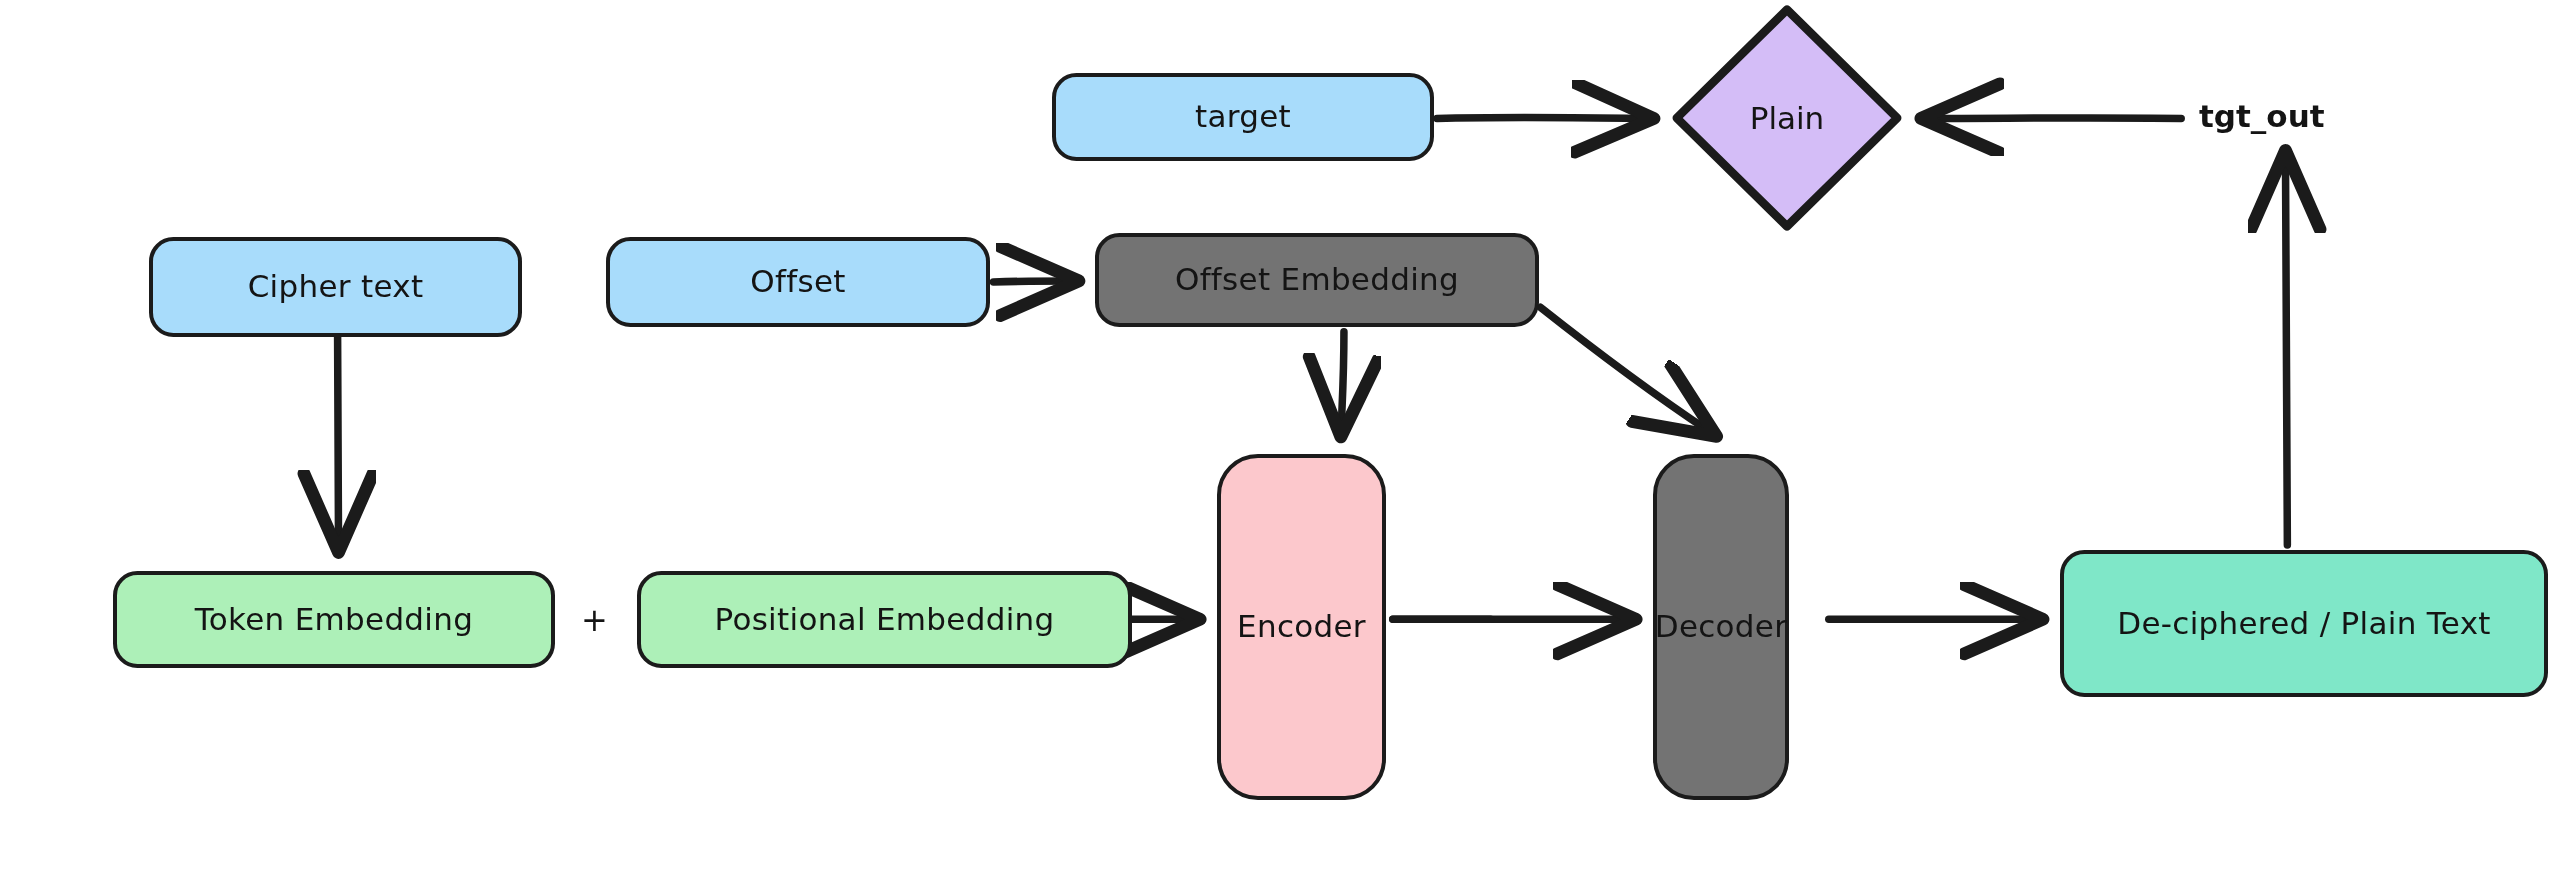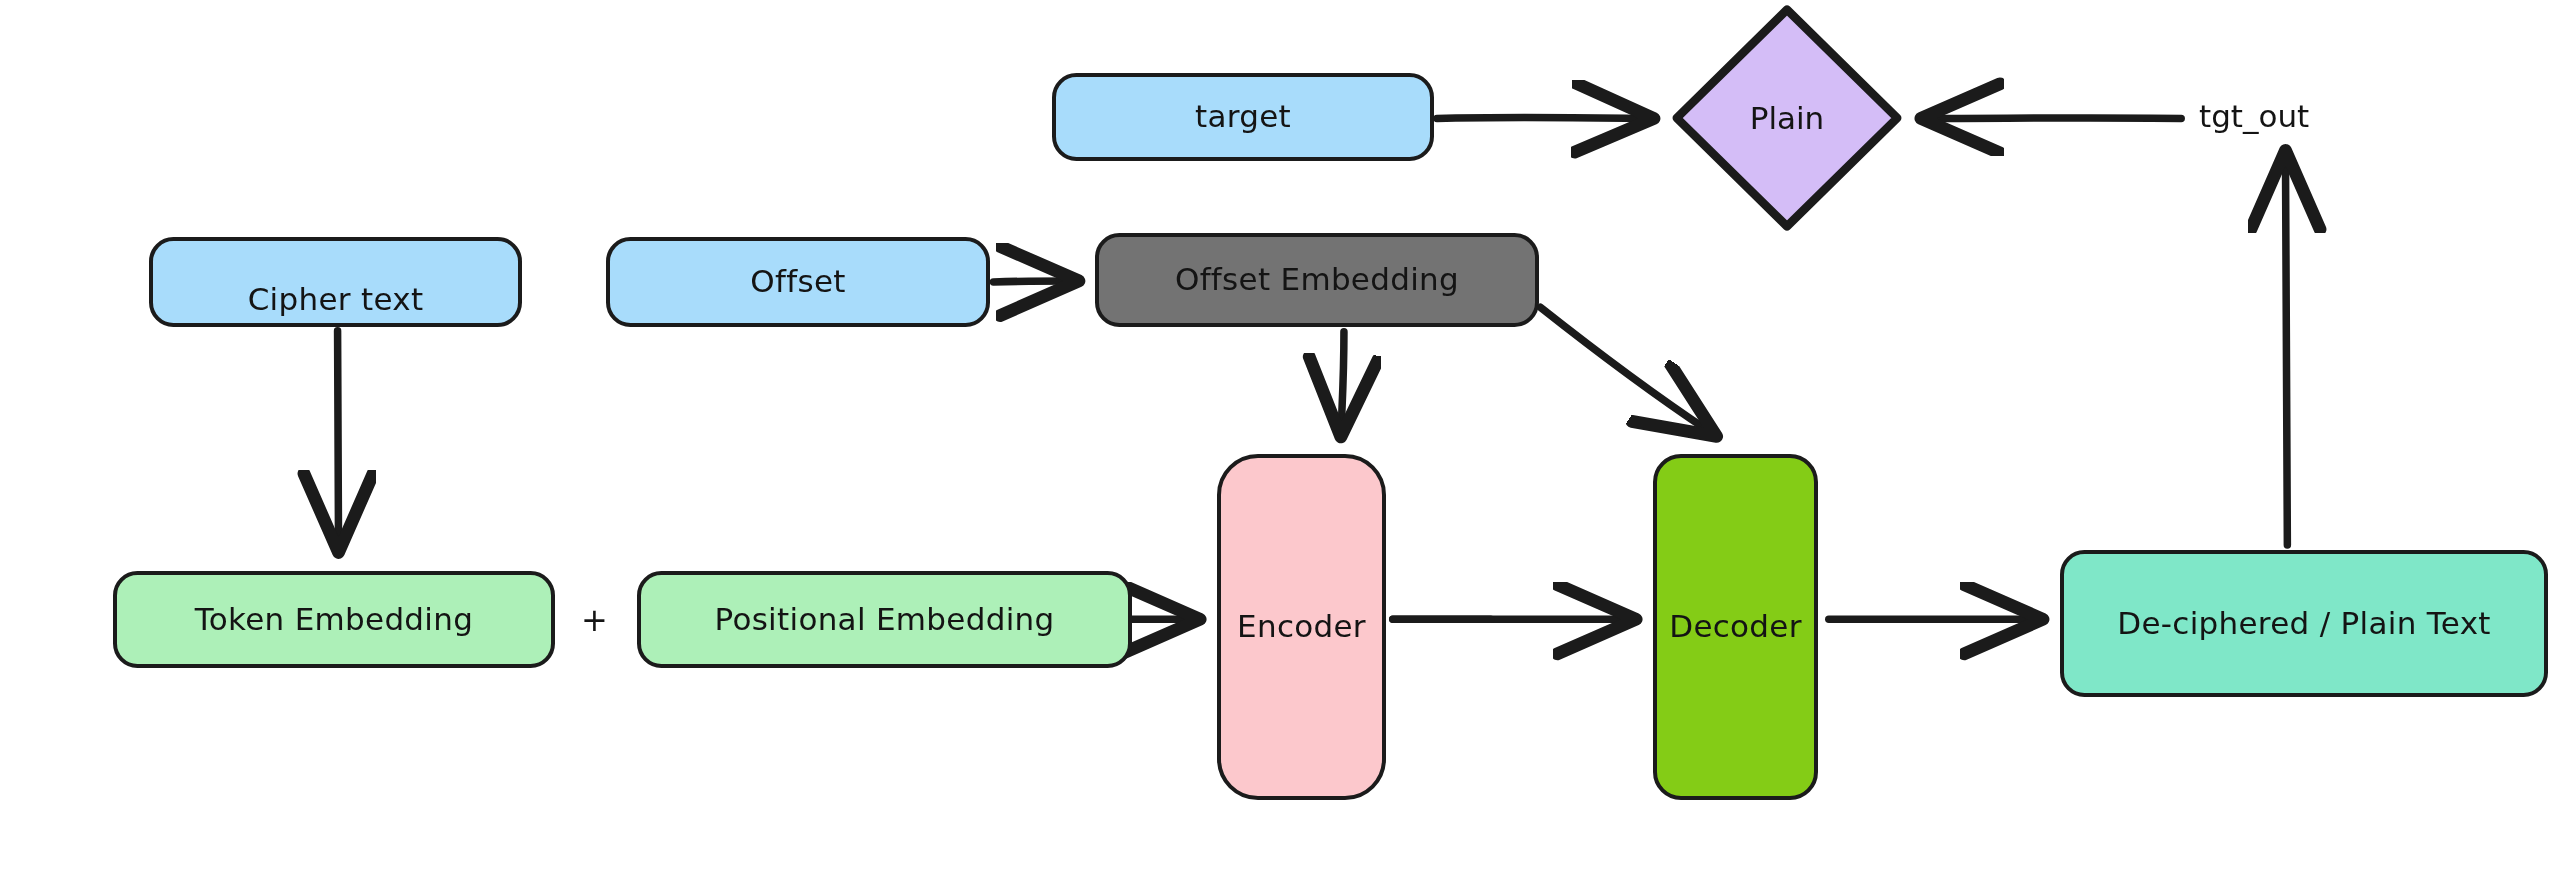--- a/index.html
+++ b/index.html
@@ -126,23 +126,23 @@
     <span class="label">target</span>
   </div>
 
   <div class="diamond-wrap" style="left:1647px; top:3.8px; width:232px; height:228px;">
     <svg width="232" height="228" viewBox="0 0 247 243" xmlns="http://www.w3.org/2000/svg">
       <polygon points="123.5,6 241,121.5 123.5,237 6,121.5" fill="#d4bdf7" stroke="#1b1b1b" stroke-width="9" stroke-linejoin="round"></polygon>
     </svg>
     <div class="diamond-text">Plain</div>
   </div>
 
-  <div class="free-label" style="left:2175px; top:101px;">tgt_out</div>
+  <div class="free-label" style="left:2175px; top:101px;font-weight:bold;">tgt_out</div>
 
-  <div class="node" style="left:125px; top:237px; width:373px; height:90px; background:#a8dcfb;align-items:flex-end;">
+  <div class="node" style="left:125px; top:237px; width:373px; height:100px; background:#a8dcfb;">
     <span class="label">Cipher text</span>
   </div>
 
   <div class="node" style="left:582px; top:237px; width:384px; height:90px; background:#a8dcfb;">
     <span class="label">Offset</span>
   </div>
 
   <div class="node" style="left:1071px; top:233px; width:444px; height:94px; background:#737373;">
     <span class="label">Offset Embedding</span>
   </div>
@@ -154,21 +154,21 @@
   <div class="plus-sign" style="left:557px; top:604px;">+</div>
 
   <div class="node" style="left:613px; top:571px; width:495px; height:97px; background:#adf0b8;">
     <span class="label">Positional Embedding</span>
   </div>
 
   <div class="node tall" style="left:1193px; top:454px; width:169px; height:346px; background:#fcc8cc;">
     <span class="label">Encoder</span>
   </div>
 
-  <div class="node tall" style="left:1629px; top:454px; width:165px; height:346px; background:#84cc16;border-radius:28px;">
+  <div class="node tall" style="left:1629px; top:454px; width:136px; height:346px; background:#737373;">
     <span class="label">Decoder</span>
   </div>
 
   <div class="node" style="left:2036px; top:550px; width:488px; height:147px; background:#7fe7c8;">
     <span class="label">De-ciphered / Plain Text</span>
   </div>
 
 </div>
 
 

